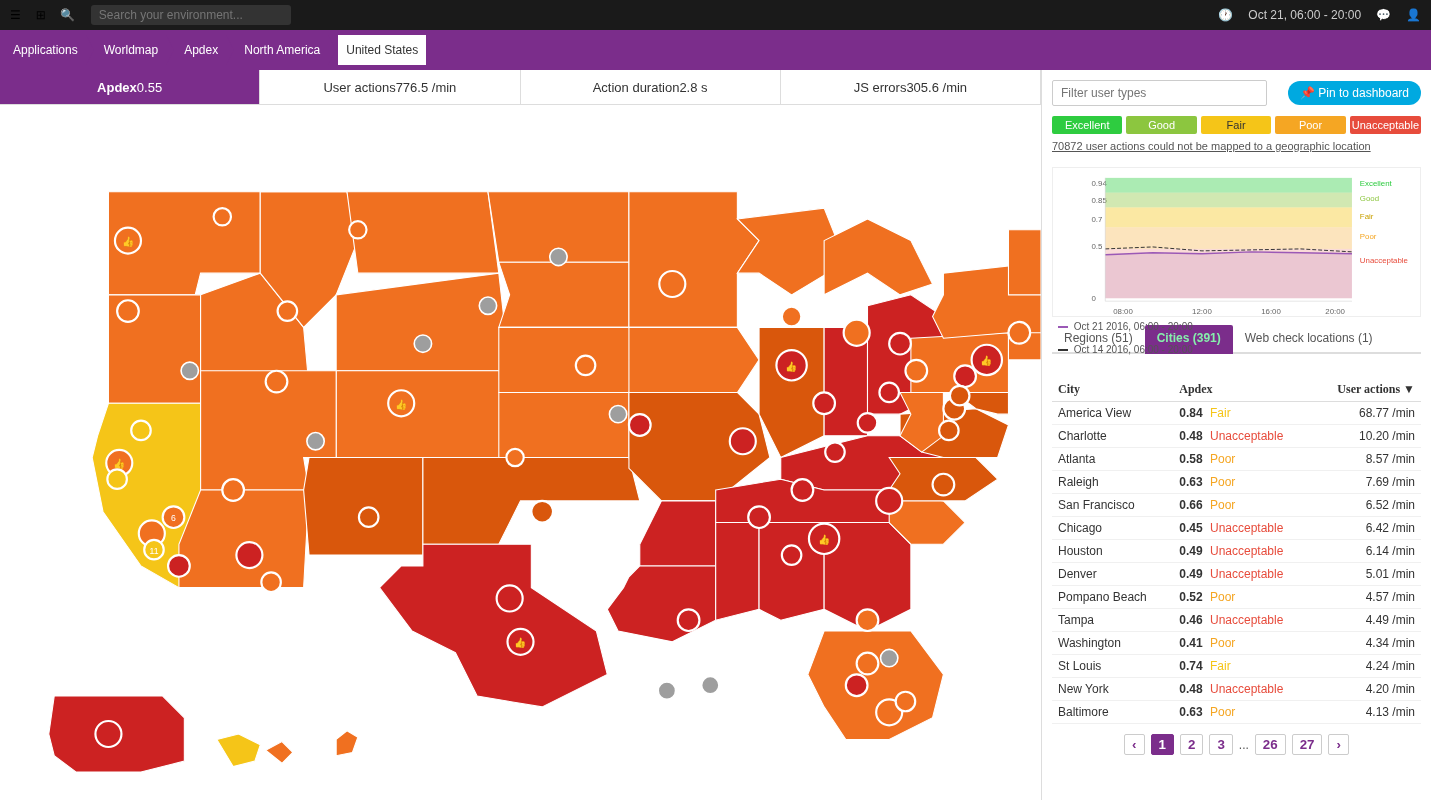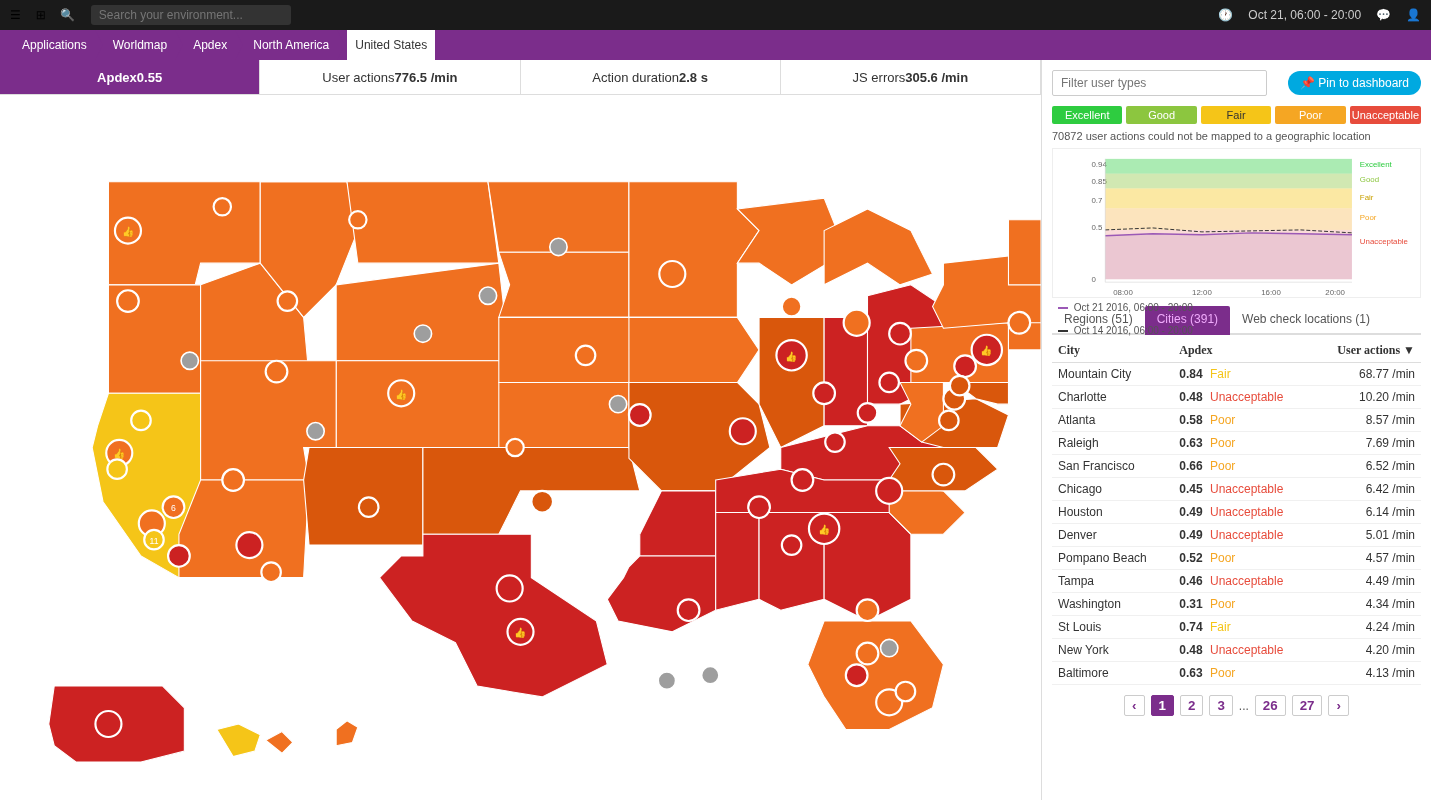--- a/index.html
+++ b/index.html
@@ -28,24 +28,24 @@
       display: flex;
       align-items: center;
       gap: 15px;
       color: #ccc;
       font-size: 12px;
     }
 
     
     #breadcrumb {
       background: #7b2d8b;
-      height: 30px;
+      height: 40px;
       display: flex;
       align-items: center;
-      padding: 0 14px;
+      padding: 0 5px;
     }
     .breadcrumb-item {
       color: white;
       font-size: 12px;
       padding: 0 8px;
       height: 30px;
       display: flex;
       align-items: center;
       position: relative;
       cursor: pointer;
@@ -100,21 +100,21 @@
       justify-content: center;
       font-size: 13px;
       color: #333;
       border-right: 1px solid #ddd;
     }
     .stat-item:first-child {
       background: #7b2d8b;
       color: white;
       font-weight: bold;
     }
-    .stat-item span.val { font-weight: bold; }
+    .stat-item span.val { font-weight: normal; }
 
     
     #map-container {
       position: absolute;
       top: 35px;
       left: 0;
       right: 0;
       bottom: 0;
       background: white;
     }
@@ -170,50 +170,52 @@
       padding: 3px 2px;
       color: white;
       font-size: 11px;
       border-radius: 2px;
     }
 
     
     #unmapped {
       font-size: 11px;
       color: #555;
-      margin-bottom: 6px;
+      margin-bottom: 15px;
+      text-decoration: underline;
     }
 
     
     #chart-area {
       position: relative;
       height: 150px;
       border: 1px solid #eee;
       margin-bottom: 8px;
       background: white;
     }
 
     
     #tabs {
       display: flex;
-      margin-bottom: 4px;
+      margin-bottom: 24px;
       border-bottom: 2px solid #ddd;
     }
     .tab {
       padding: 6px 12px;
       font-size: 12px;
       cursor: pointer;
       color: #555;
       border-bottom: 3px solid transparent;
       margin-bottom: -2px;
     }
     .tab.active {
       background: #7b2d8b;
-      color: #f0abfc;
+      color: #86efac;
       border-radius: 2px 2px 0 0;
+      font-weight: bold;
     }
 
     
     #data-table {
       width: 100%;
       border-collapse: collapse;
       font-size: 12px;
     }
     #data-table th {
       text-align: left;
@@ -614,21 +616,21 @@
     <table id="data-table">
       <thead>
         <tr>
           <th>City</th>
           <th>Apdex</th>
           <th class="sortable">User actions ▼</th>
         </tr>
       </thead>
       <tbody id="table-body">
       <tr>
-      <td>Mountain City</td>
+      <td>America View</td>
       <td>
         <span class="apdex-val">0.84</span>
         <span class="status-fair">Fair</span>
       </td>
       <td>68.77 /min</td>
     </tr>
           <tr>
       <td>Charlotte</td>
       <td>
         <span class="apdex-val">0.48</span>
@@ -696,21 +698,21 @@
       <td>Tampa</td>
       <td>
         <span class="apdex-val">0.46</span>
         <span class="status-unacceptable">Unacceptable</span>
       </td>
       <td>4.49 /min</td>
     </tr>
           <tr>
       <td>Washington</td>
       <td>
-        <span class="apdex-val">0.31</span>
+        <span class="apdex-val">0.41</span>
         <span class="status-poor">Poor</span>
       </td>
       <td>4.34 /min</td>
     </tr>
           <tr>
       <td>St Louis</td>
       <td>
         <span class="apdex-val">0.74</span>
         <span class="status-fair">Fair</span>
       </td>

